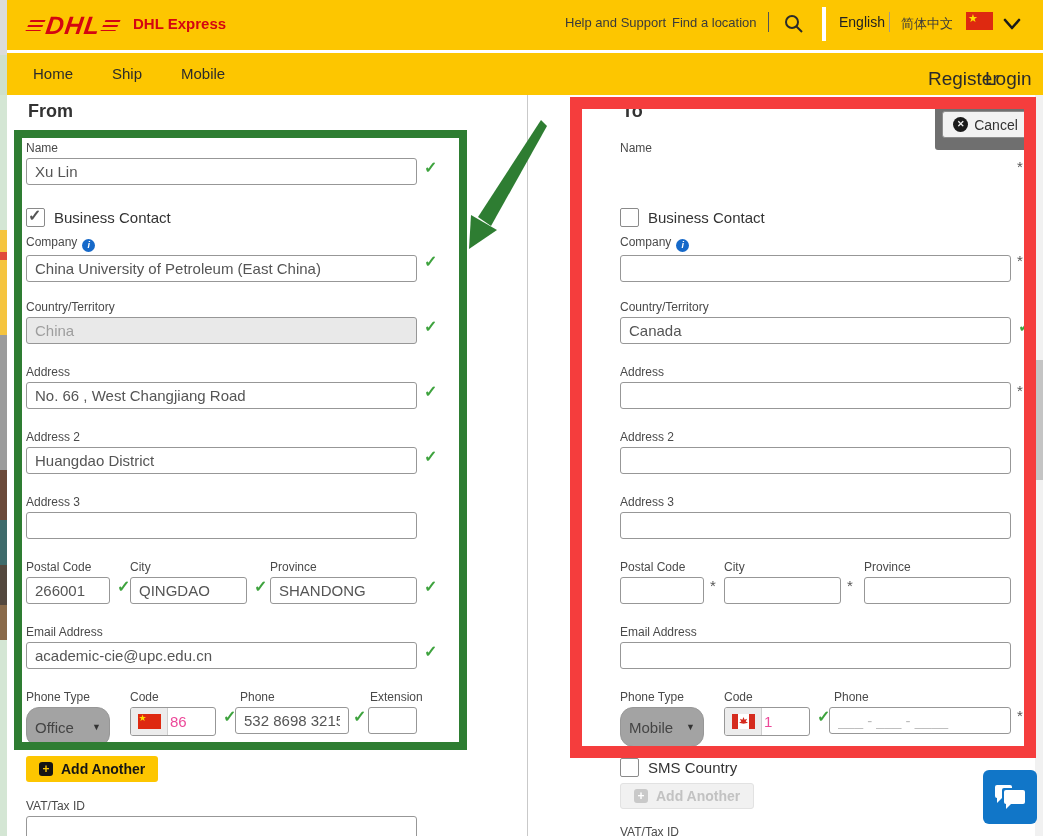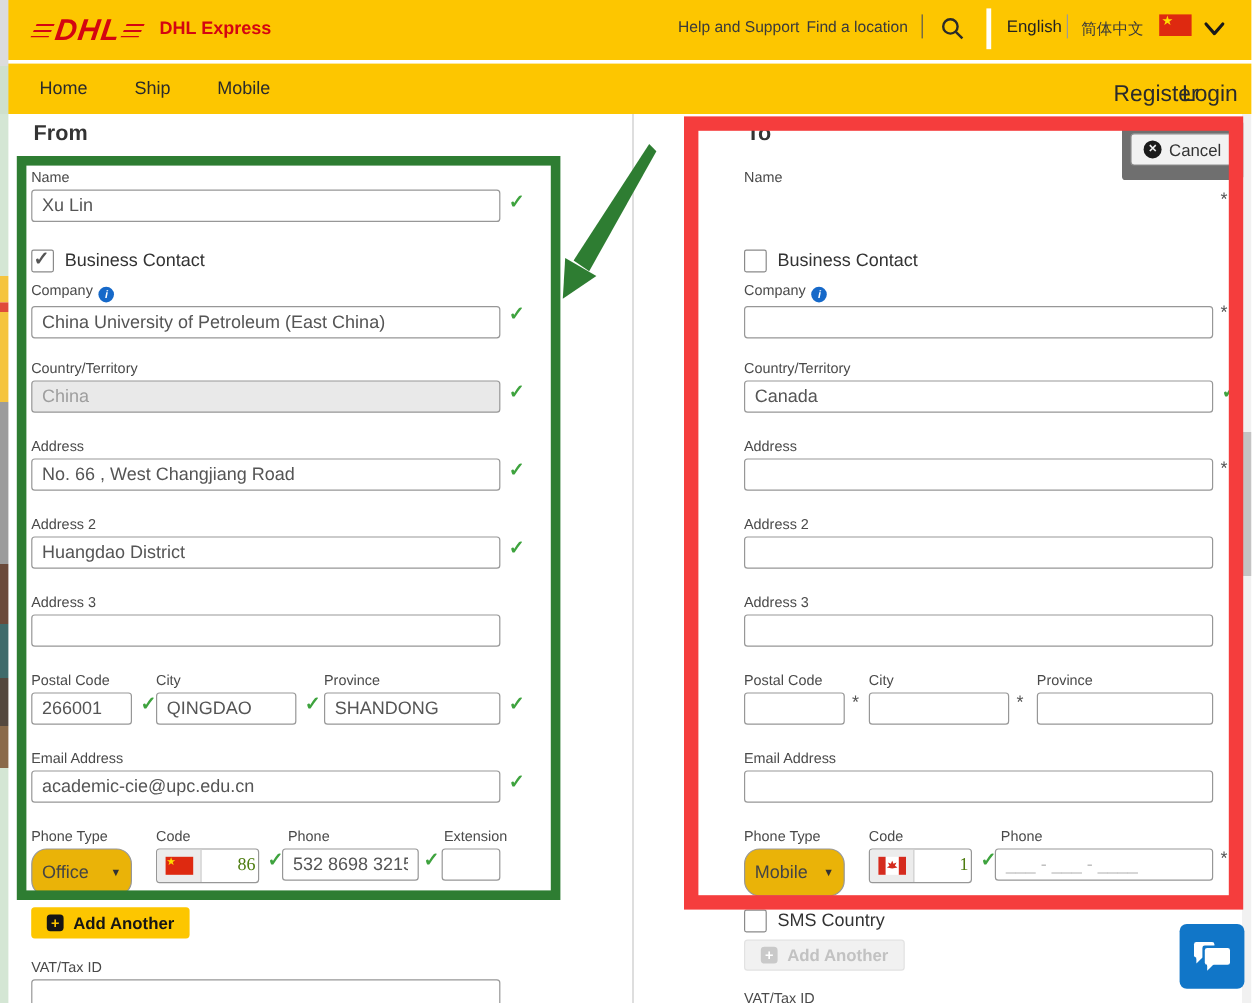--- a/index.html
+++ b/index.html
@@ -47,31 +47,31 @@
   .cbrow{position:absolute;left:0;display:flex;align-items:center;gap:9px;cursor:pointer}
   .cb{width:17px;height:17px;border:1px solid #8a8a8a;border-radius:2px;background:#fff;position:relative;flex:none}
   .cb .cbmark{display:none;position:absolute;left:1px;top:-3px;font-size:16px;font-weight:bold;color:#555}
   .cb[data-checked="true"] .cbmark{display:block}
   .cblabel{font-size:15px;color:#333}
 
   .info{display:inline-flex;width:13px;height:13px;border-radius:50%;background:#1669c9;color:#fff;
         font-size:9px;font-weight:bold;font-style:italic;align-items:center;justify-content:center;
         margin-left:5px;vertical-align:-2px;cursor:pointer}
 
-  .sel{height:40px;border:1px solid #979797;border-radius:13px;background:#eab308;display:flex;align-items:center;
+  .sel{height:40px;border:1px solid #979797;border-radius:13px;background:#a3a3a3;display:flex;align-items:center;
        justify-content:space-between;padding:0 8px;font-size:15px;color:#444;box-sizing:border-box;cursor:pointer}
   .selarrow{font-size:9px;color:#333}
 
   .codebox{height:29px;border:1px solid #979797;border-radius:3px;display:flex;align-items:center;box-sizing:border-box;overflow:hidden;background:#fff}
   .flagbox{width:36px;align-self:stretch;background:#ececec;border-right:1px solid #cfcfcf;display:flex;align-items:center;justify-content:center;flex:none}
   .flag-cn{width:23px;height:15px;background:#de2910;color:#ffde00;font-size:9px;line-height:9px;padding-left:1px;box-sizing:border-box}
   .flag-ca{width:23px;height:15px;background:#fff;display:flex;flex:none}
   .flag-ca .bar{width:6px;height:100%;background:#d52b1e;flex:none}
   .flag-ca .mid{flex:1;display:flex;align-items:center;justify-content:center}
-  .codeval{width:100%;border:none;outline:none;text-align:right;font-size:15px;color:#4d7c0f;background:transparent;font-family:Liberation Serif, serif}
+  .codeval{width:100%;border:none;outline:none;text-align:left;font-size:15px;color:#ec4899;background:transparent;font-family:Liberation Sans, sans-serif}
 
   .btn-add{position:absolute;left:0;height:26px;background:#fdc600;border:none;border-radius:3px;display:flex;
            align-items:center;gap:8px;padding:0 13px;font-size:14px;font-weight:bold;color:#151515;cursor:pointer;
            font-family:"Liberation Sans",sans-serif}
   .plusbox{width:14px;height:14px;background:#151515;border-radius:3px;color:#fdc600;display:flex;align-items:center;
            justify-content:center;font-size:12px;font-weight:bold;line-height:1}
   .btn-add.disabled{background:#f1f1f1;border:1px solid #e2e2e2;color:#c2c2c2;cursor:default}
   .btn-add.disabled .plusbox{background:#c9c9c9;color:#fff}
 
   

